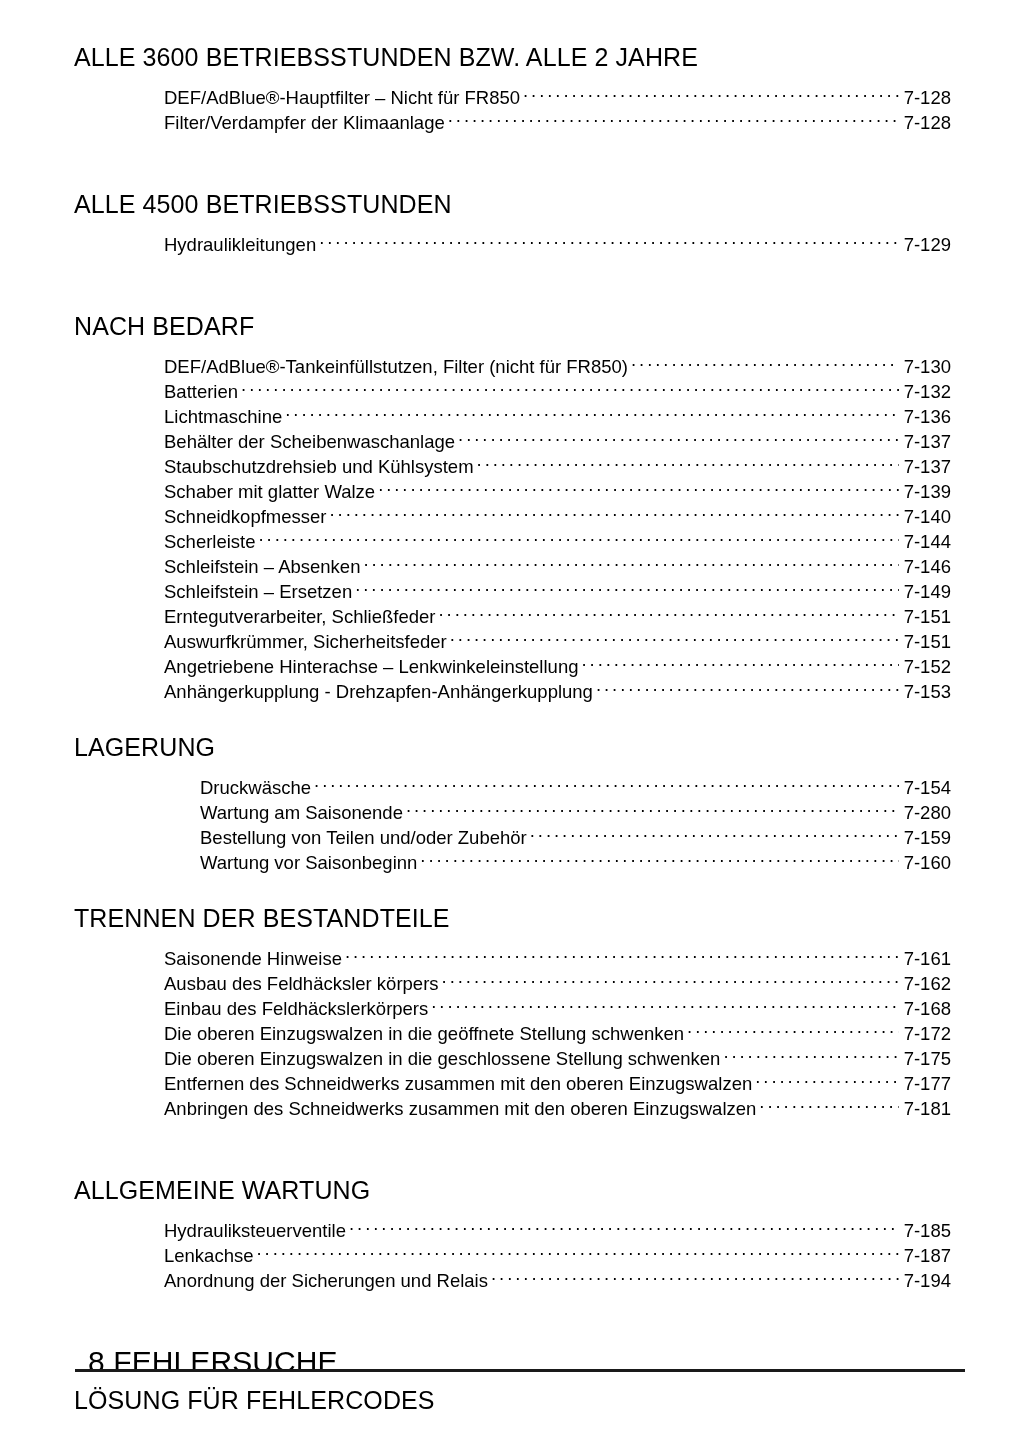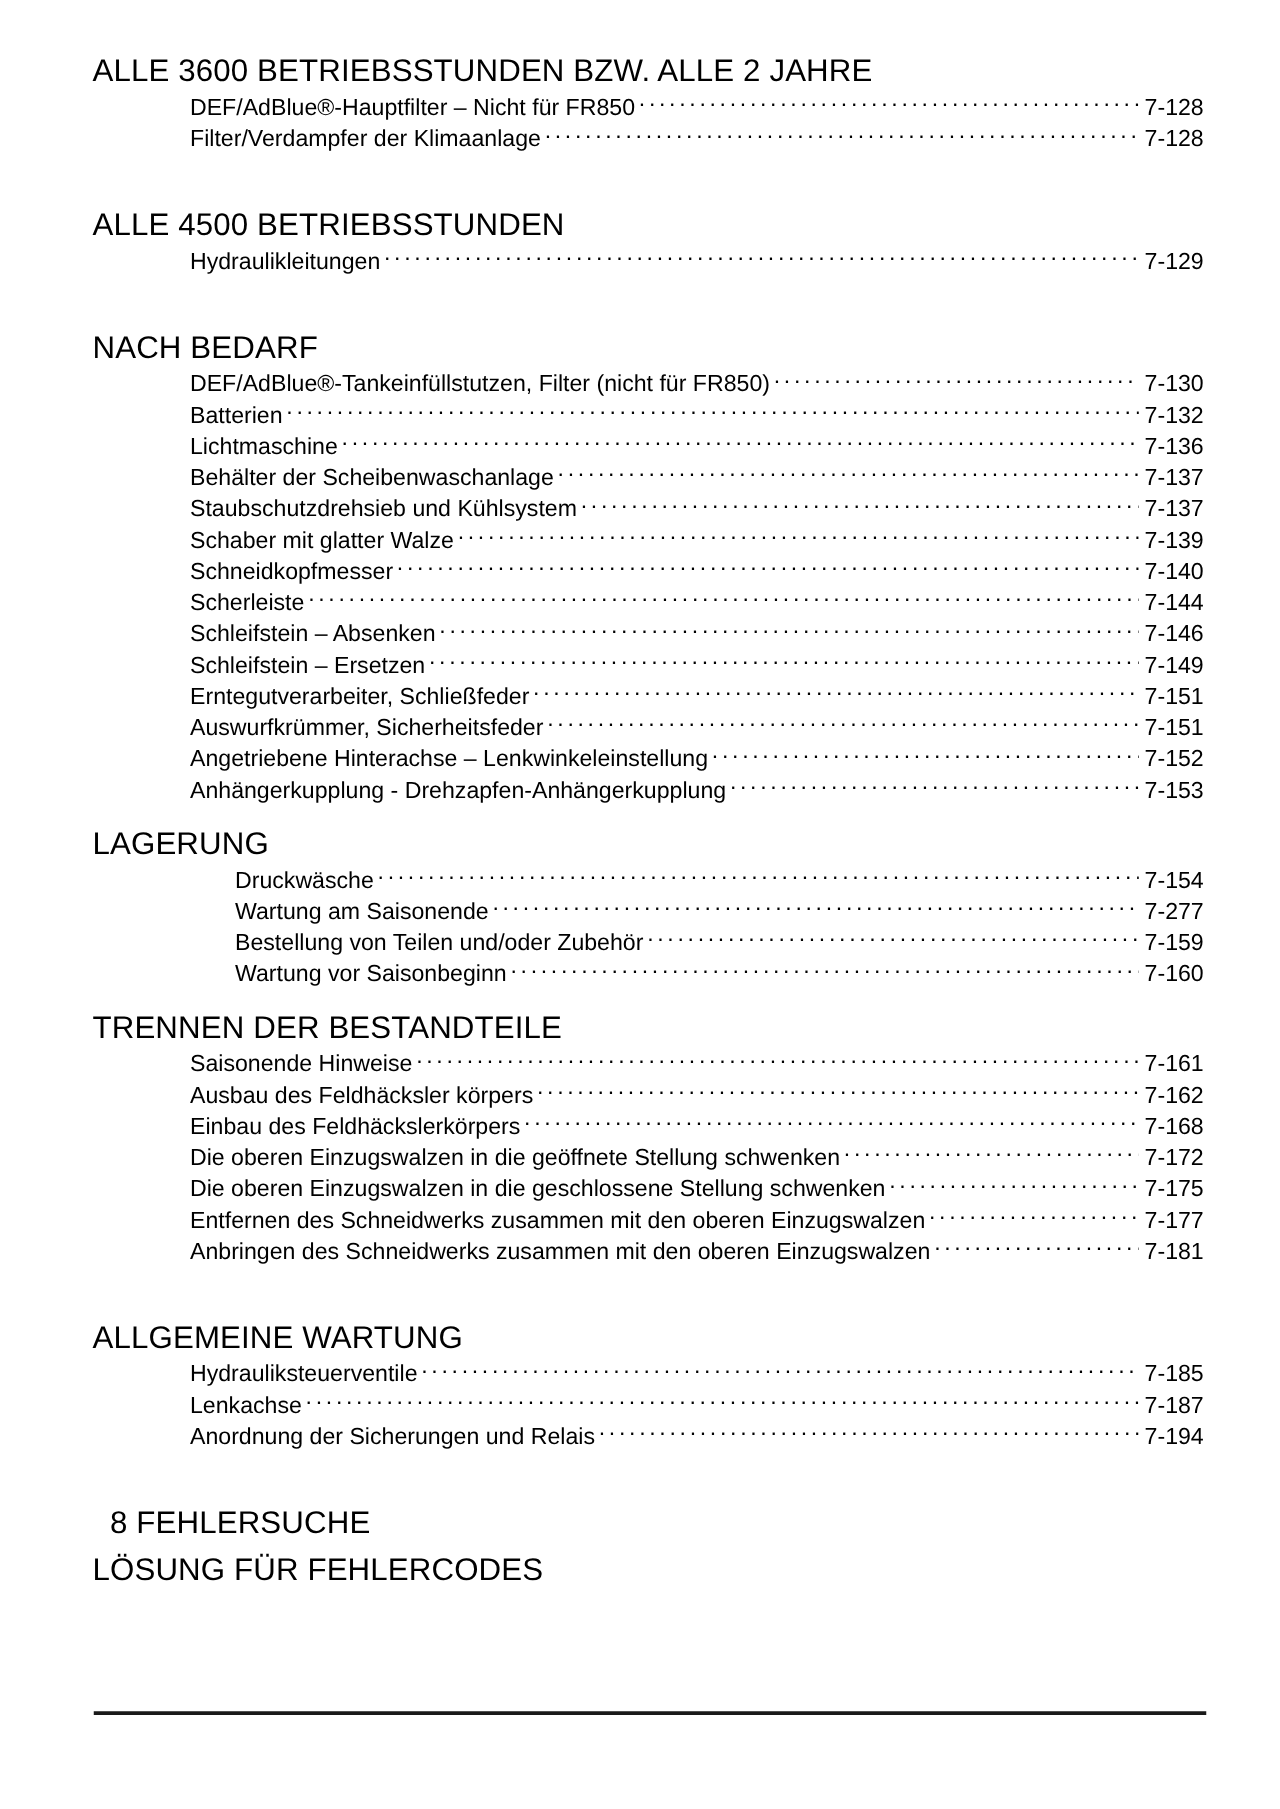--- a/index.html
+++ b/index.html
@@ -18,41 +18,41 @@
 
   #toc {
     position: absolute;
     left: 0;
     top: 0;
     width: 1024px;
   }
 
   
   .chapter {
-    font-size: 25px;
+    font-size: 30px;
     line-height: 30px;
     font-weight: 400;
     letter-spacing: 0.1px;
     margin-left: 88px;
     white-space: nowrap;
   }
 
   
   .section-heading {
     font-size: 25px;
     line-height: 31px;
     font-weight: 400;
     letter-spacing: 0.1px;
     margin-left: 74px;
     white-space: nowrap;
   }
 
   
   .entries {
-    margin: 0;
+    margin: 12px;
     padding: 0;
   }
   .entry {
     display: flex;
     align-items: baseline;
     font-size: 18.5px;
     line-height: 24.5px;
     margin-left: 152px;
     margin-right: 61px;
     white-space: nowrap;
@@ -219,21 +219,21 @@
     <div class="section-heading">LAGERUNG</div>
     <div class="entries">
       <div class="entry deep">
         <span class="title">Druckwäsche</span>
         <span class="leader"></span>
         <span class="pagenum">7-154</span>
       </div>
       <div class="entry deep">
         <span class="title">Wartung am Saisonende</span>
         <span class="leader"></span>
-        <span class="pagenum">7-277</span>
+        <span class="pagenum">7-280</span>
       </div>
       <div class="entry deep">
         <span class="title">Bestellung von Teilen und/oder Zubehör</span>
         <span class="leader"></span>
         <span class="pagenum">7-159</span>
       </div>
       <div class="entry deep">
         <span class="title">Wartung vor Saisonbeginn</span>
         <span class="leader"></span>
         <span class="pagenum">7-160</span>

